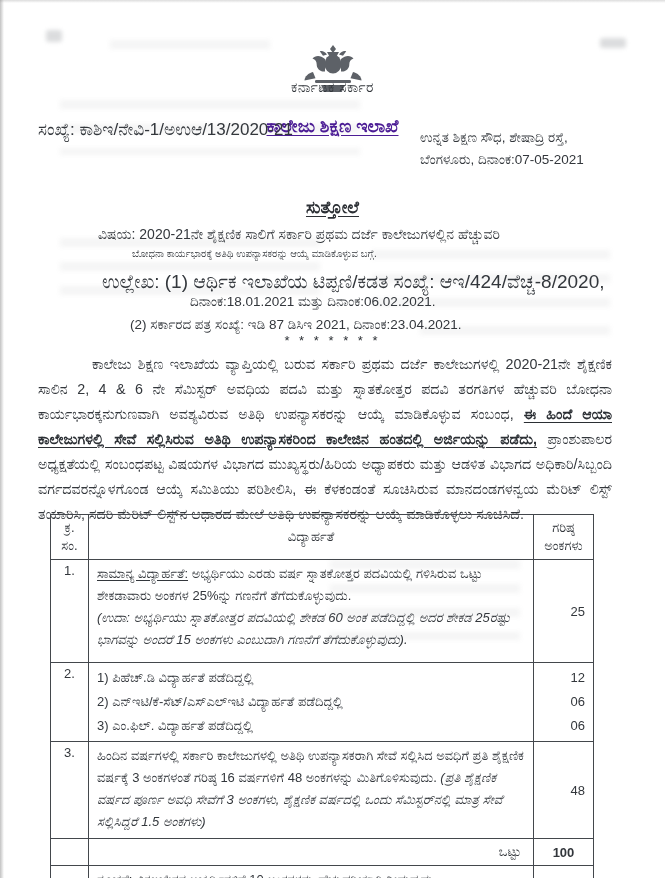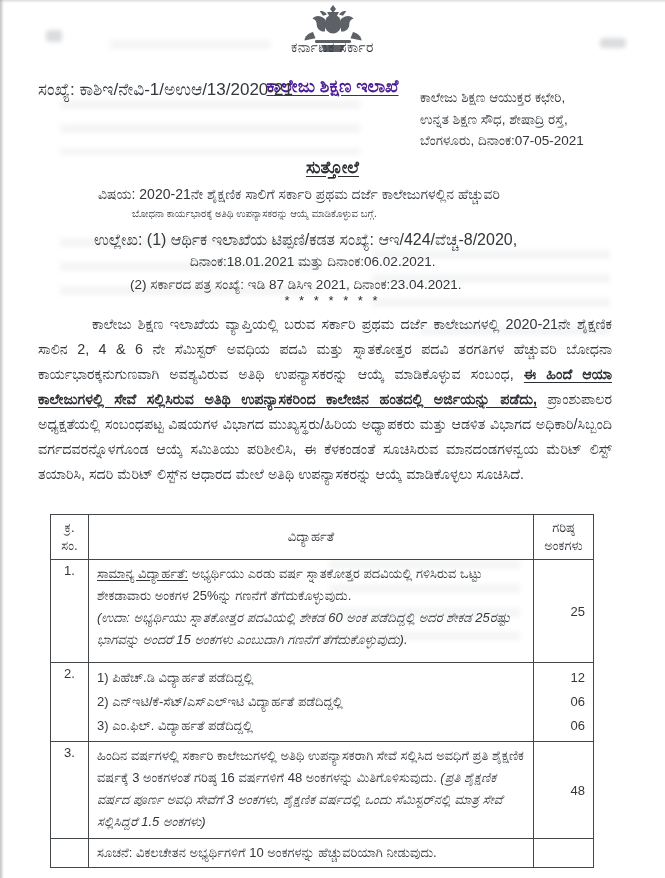--- a/index.html
+++ b/index.html
@@ -14,31 +14,31 @@
   .page{position:absolute;inset:0;background:#ffffff;}
   .edge-left{position:absolute;left:0;top:0;width:4px;height:100%;
     background:linear-gradient(90deg,rgba(120,120,120,.45),rgba(120,120,120,0));}
   .edge-top{position:absolute;left:0;top:0;width:100%;height:3px;
     background:linear-gradient(180deg,rgba(140,140,140,.3),rgba(140,140,140,0));}
   
   .bleed{position:absolute;filter:blur(2.5px);opacity:.5;pointer-events:none;
     background:repeating-linear-gradient(180deg,rgba(125,128,132,.16) 0 9px,rgba(0,0,0,0) 9px 24px);}
   .smudge{position:absolute;filter:blur(2px);opacity:.35;background:#9a9da1;border-radius:3px;pointer-events:none;}
 
-  .abs{position:absolute;}
+  .abs{position:absolute;margin-top:40px;}
   .centered{left:0;width:100%;text-align:center;}
   .emblem{top:5px;left:50%;transform:translateX(-50%);}
   .govt{top:39px;font-size:14px;letter-spacing:.5px;}
   .dept{top:76px;font-size:17.5px;font-weight:bold;text-decoration:underline;text-underline-offset:3px;color:#4c1d95;}
   .refno{top:80px;left:38px;font-size:17px;}
   .office{top:87px;left:420px;font-size:13.5px;line-height:21.5px;}
   .doc-title{top:158px;font-size:17px;font-weight:bold;text-decoration:underline;text-underline-offset:3px;color:#2b2f34;text-align:center;}
   .subj1{top:186px;left:98px;font-size:14px;}
   .subj2{top:208px;left:132px;font-size:10px;}
-  .ref1{top:231px;left:94px;font-size:16px;}
+  .ref1{top:231px;left:102px;font-size:19px;}
   .ref2{top:254px;left:190px;font-size:13.5px;}
   .ref3{top:277px;left:130px;font-size:13.5px;}
   .stars{top:293px;font-size:13px;letter-spacing:3px;color:#2b2f34;}
   .body-par{top:312px;left:38px;width:574px;height:200px;overflow:hidden;
     font-size:14.3px;line-height:25px;text-align:justify;text-indent:54px;}
   .body-par .emph{font-weight:bold;text-decoration:underline;text-underline-offset:3px;color:#2b2f34;}
 
   table.doc-table{position:absolute;top:514px;left:50px;width:543px;
     border-collapse:collapse;table-layout:fixed;font-size:13px;color:#33373c;}
   .doc-table td{border:1.2px solid #43474c;vertical-align:top;padding:3px 8px;}
@@ -91,21 +91,20 @@
         <path d="M51 27c4.5 1 8.5 4.5 8.5 8.5l-11-2.2z"></path>
         <rect x="13" y="35" width="36" height="3" rx="1.2"></rect>
         <path d="M19 40h24l-3.2 7H22.2z"></path>
       </g>
     </svg>
   </div>
   <div class="abs centered govt">ಕರ್ನಾಟಕ ಸರ್ಕಾರ</div>
   <div class="abs centered dept">ಕಾಲೇಜು ಶಿಕ್ಷಣ ಇಲಾಖೆ</div>
   <div class="abs refno">ಸಂಖ್ಯೆ: ಕಾಶಿಇ/ನೇವಿ-1/ಅಉಆ/13/2020-21</div>
   <div class="abs office">
-    <div>ಕಾಲೇಜು ಶಿಕ್ಷಣ ಆಯುಕ್ತರ ಕಛೇರಿ,</div>
     <div>ಉನ್ನತ ಶಿಕ್ಷಣ ಸೌಧ, ಶೇಷಾದ್ರಿ ರಸ್ತೆ,</div>
     <div>ಬೆಂಗಳೂರು, ದಿನಾಂಕ:07-05-2021</div>
   </div>
 
   <div class="abs centered doc-title">ಸುತ್ತೋಲೆ</div>
   <div class="abs subj1">ವಿಷಯ: 2020-21ನೇ ಶೈಕ್ಷಣಿಕ ಸಾಲಿಗೆ ಸರ್ಕಾರಿ ಪ್ರಥಮ ದರ್ಜೆ ಕಾಲೇಜುಗಳಲ್ಲಿನ ಹೆಚ್ಚುವರಿ</div>
   <div class="abs subj2">ಬೋಧನಾ ಕಾರ್ಯಭಾರಕ್ಕೆ ಅತಿಥಿ ಉಪನ್ಯಾಸಕರನ್ನು ಆಯ್ಕೆ ಮಾಡಿಕೊಳ್ಳುವ ಬಗ್ಗೆ.</div>
   <div class="abs ref1">ಉಲ್ಲೇಖ: (1) ಆರ್ಥಿಕ ಇಲಾಖೆಯ ಟಿಪ್ಪಣಿ/ಕಡತ ಸಂಖ್ಯೆ: ಆಇ/424/ವೆಚ್ಚ-8/2020,</div>
   <div class="abs ref2">ದಿನಾಂಕ:18.01.2021 ಮತ್ತು ದಿನಾಂಕ:06.02.2021.</div>
   <div class="abs ref3">(2) ಸರ್ಕಾರದ ಪತ್ರ ಸಂಖ್ಯೆ: ಇಡಿ 87 ಡಿಸಿಇ 2021, ದಿನಾಂಕ:23.04.2021.</div>
@@ -149,20 +148,25 @@
         <div class="line">12</div>
         <div class="line">06</div>
         <div class="line">06</div>
       </td>
     </tr>
     <tr class="row3">
       <td class="cell-sl">3.</td>
       <td class="qual"><span>ಹಿಂದಿನ ವರ್ಷಗಳಲ್ಲಿ ಸರ್ಕಾರಿ ಕಾಲೇಜುಗಳಲ್ಲಿ ಅತಿಥಿ ಉಪನ್ಯಾಸಕರಾಗಿ ಸೇವೆ ಸಲ್ಲಿಸಿದ ಅವಧಿಗೆ ಪ್ರತಿ ಶೈಕ್ಷಣಿಕ ವರ್ಷಕ್ಕೆ 3 ಅಂಕಗಳಂತೆ ಗರಿಷ್ಠ 16 ವರ್ಷಗಳಿಗೆ 48 ಅಂಕಗಳನ್ನು ಮಿತಿಗೊಳಿಸುವುದು. </span><span class="example">(ಪ್ರತಿ ಶೈಕ್ಷಣಿಕ ವರ್ಷದ ಪೂರ್ಣ ಅವಧಿ ಸೇವೆಗೆ 3 ಅಂಕಗಳು, ಶೈಕ್ಷಣಿಕ ವರ್ಷದಲ್ಲಿ ಒಂದು ಸೆಮಿಸ್ಟರ್‌ನಲ್ಲಿ ಮಾತ್ರ ಸೇವೆ ಸಲ್ಲಿಸಿದ್ದರೆ 1.5 ಅಂಕಗಳು)</span></td>
       <td class="cell-m vmid">48</td>
     </tr>
+    <tr class="t-total">
+      <td></td>
+      <td class="lbl">ಒಟ್ಟು</td>
+      <td class="val">100</td>
+    </tr>
     <tr class="t-note">
       <td></td>
       <td>ಸೂಚನೆ: ವಿಕಲಚೇತನ ಅಭ್ಯರ್ಥಿಗಳಿಗೆ 10 ಅಂಕಗಳನ್ನು ಹೆಚ್ಚುವರಿಯಾಗಿ ನೀಡುವುದು.</td>
       <td></td>
     </tr>
   </tbody>
     </table>
 
 </div>
 

